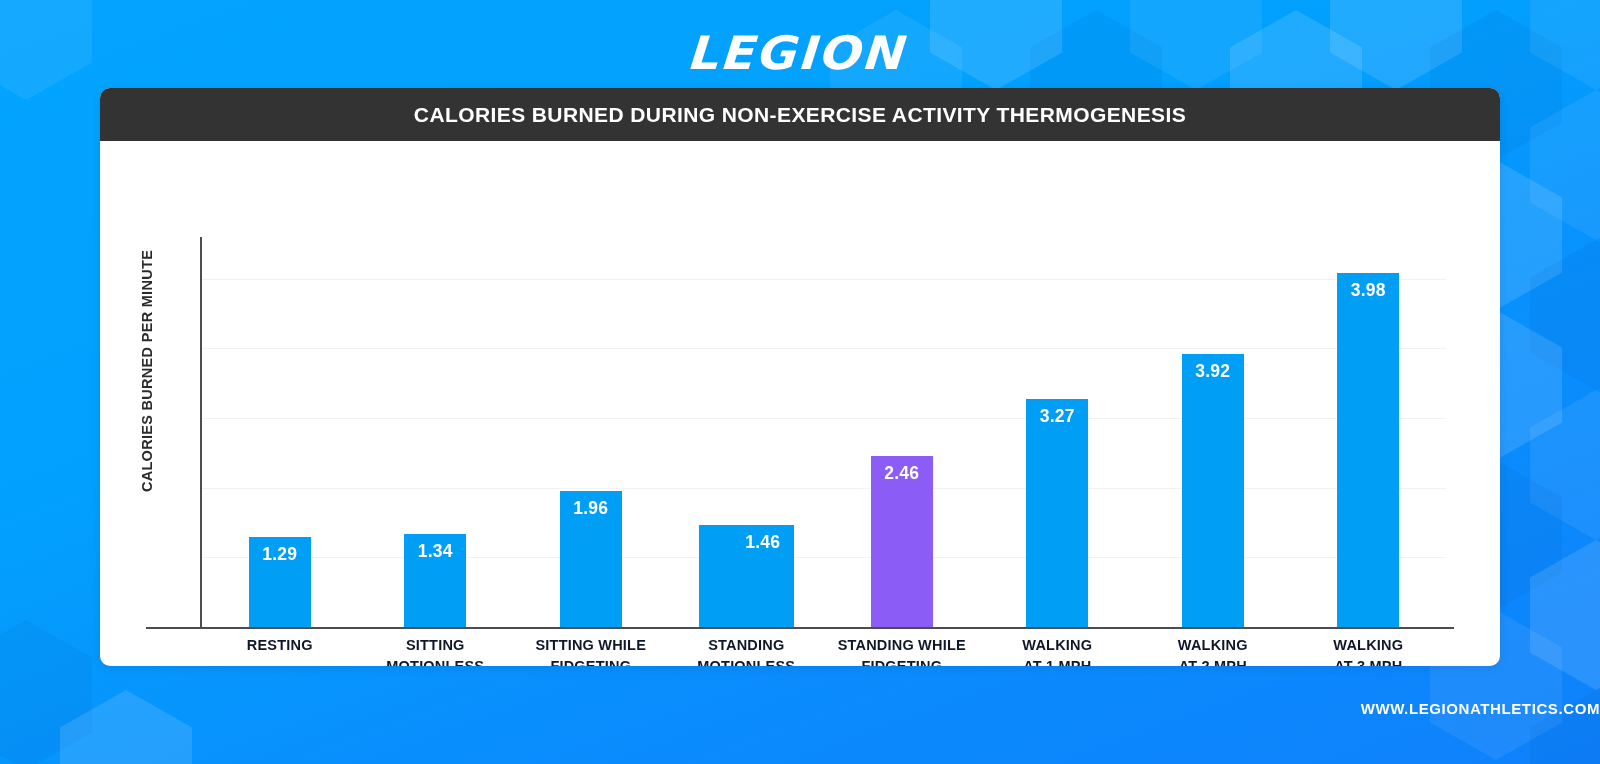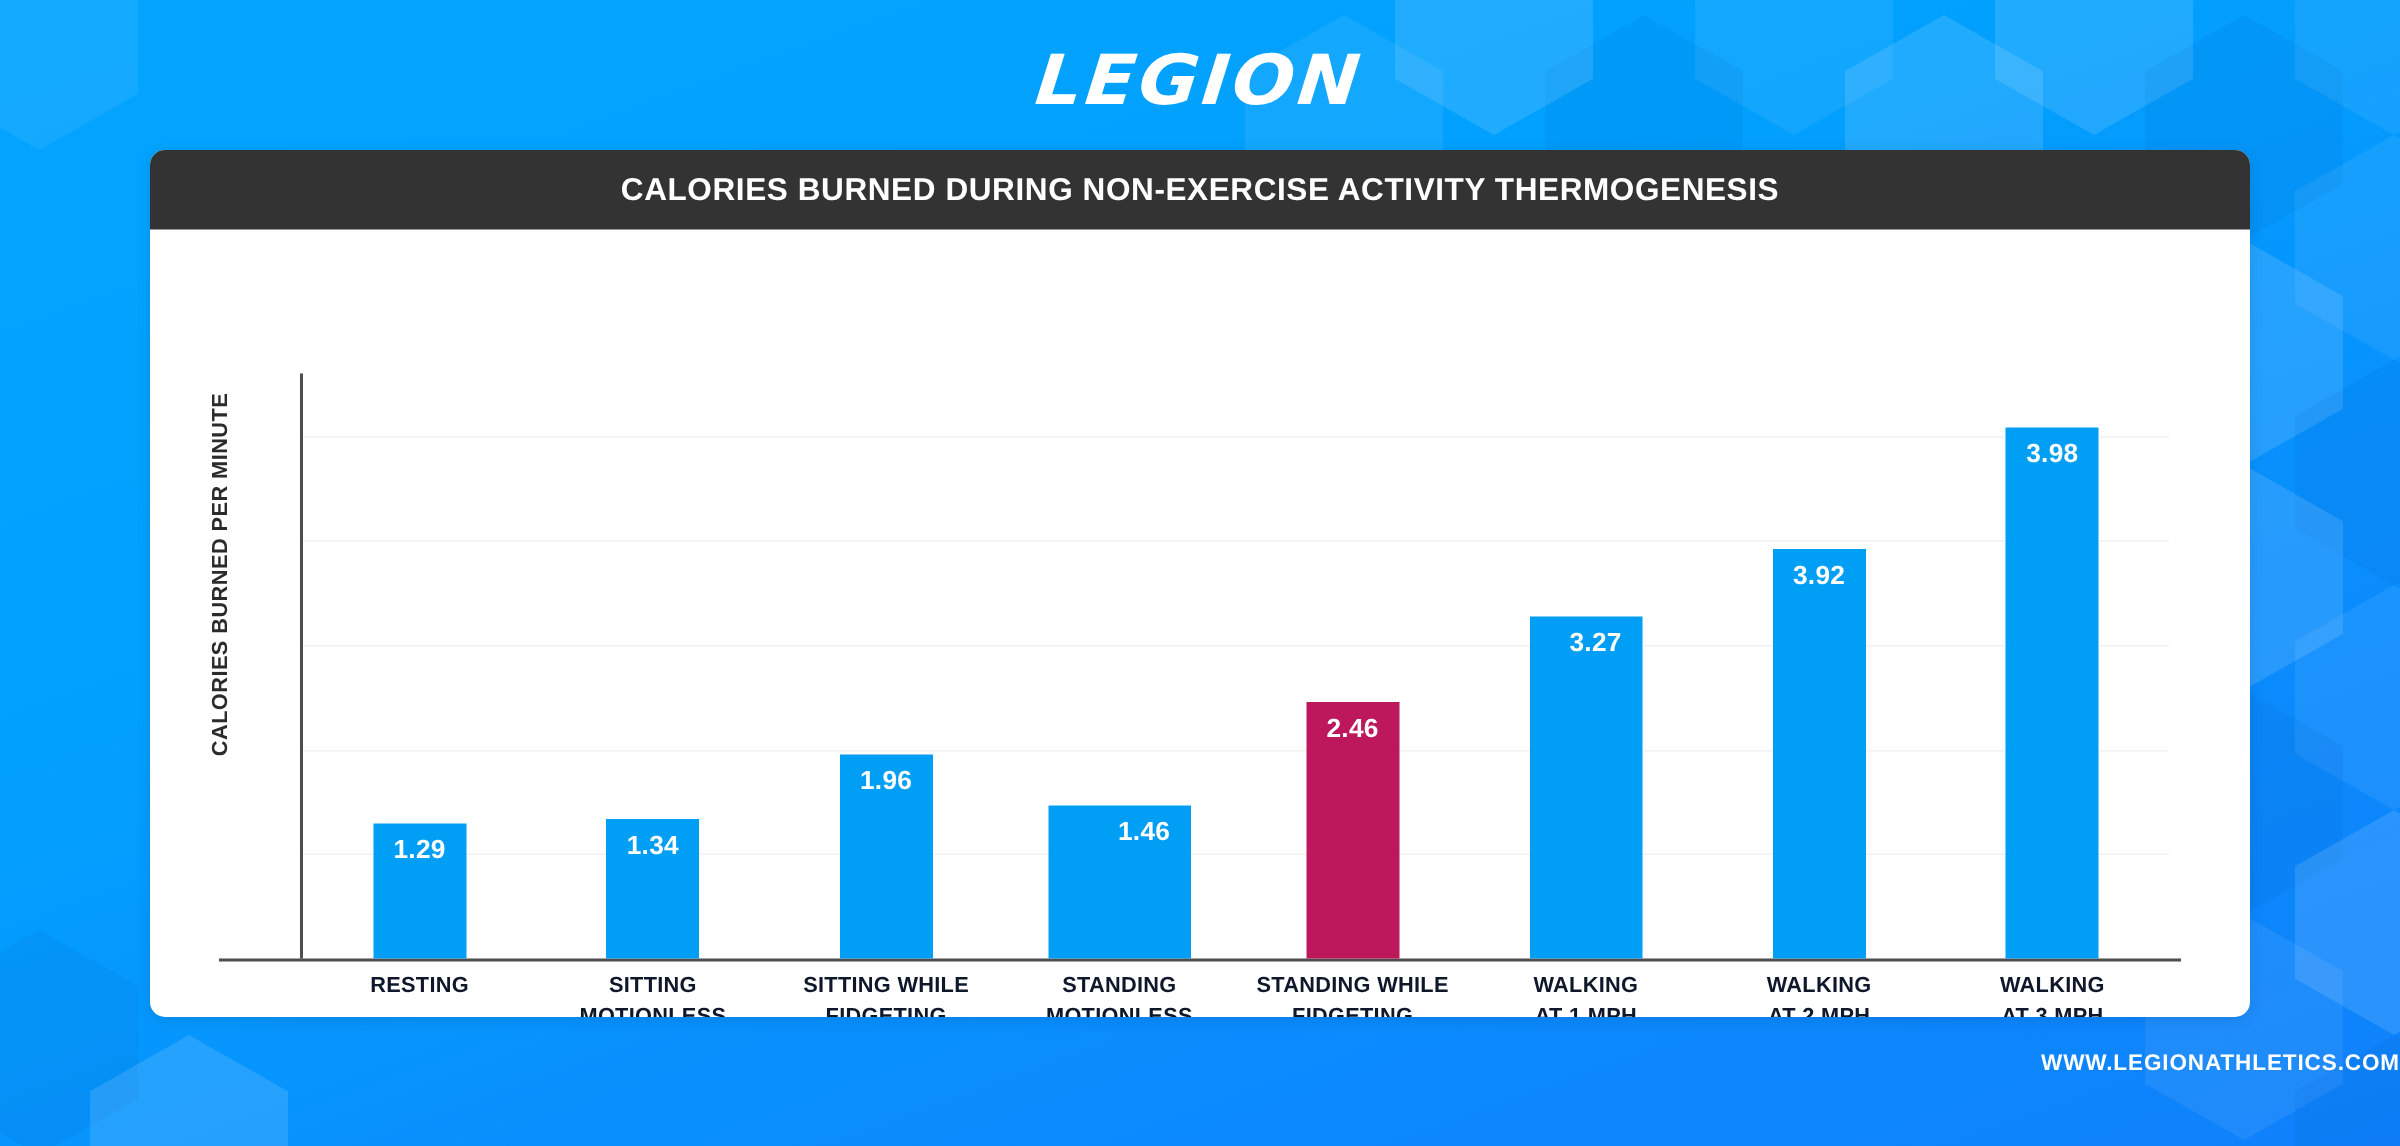--- a/index.html
+++ b/index.html
@@ -54,21 +54,21 @@
     font-size: 46px;
     letter-spacing: 2px;
     color: #ffffff;
     transform: skewX(-6deg) scaleX(1.06);
   }
 
   
   .card {
     position: absolute;
     left: 100px;
-    top: 100px;
+    top: 88px;
     width: 1400px;
     height: 578px;
     background: #ffffff;
     border-radius: 10px;
     overflow: hidden;
     box-shadow: 0 2px 10px rgba(0,0,0,0.10);
   }
   .card-header {
     height: 53px;
     background: #333333;
@@ -290,26 +290,26 @@
               <div class="bar" style="height: 136.5px; background: rgb(0, 159, 245);">
                 <span class="bar-value">1.96</span>
               </div>
             </div>
             <div class="bar-slot">
               <div class="bar" style="height: 101.679px; background: rgb(0, 159, 245); padding-left: 33px;">
                 <span class="bar-value">1.46</span>
               </div>
             </div>
             <div class="bar-slot">
-              <div class="bar" style="height: 171.321px; background: #be185d;">
+              <div class="bar" style="height: 171.321px; background: #8b5cf6;">
                 <span class="bar-value">2.46</span>
               </div>
             </div>
             <div class="bar-slot">
-              <div class="bar" style="height: 227.732px; background: rgb(0, 159, 245); padding-left: 13px;">
+              <div class="bar" style="height: 227.732px; background: rgb(0, 159, 245);">
                 <span class="bar-value">3.27</span>
               </div>
             </div>
             <div class="bar-slot">
               <div class="bar" style="height: 273px; background: rgb(0, 159, 245);">
                 <span class="bar-value">3.92</span>
               </div>
             </div>
             <div class="bar-slot">
               <div class="bar" style="height: 354.482px; background: rgb(0, 159, 245);">

